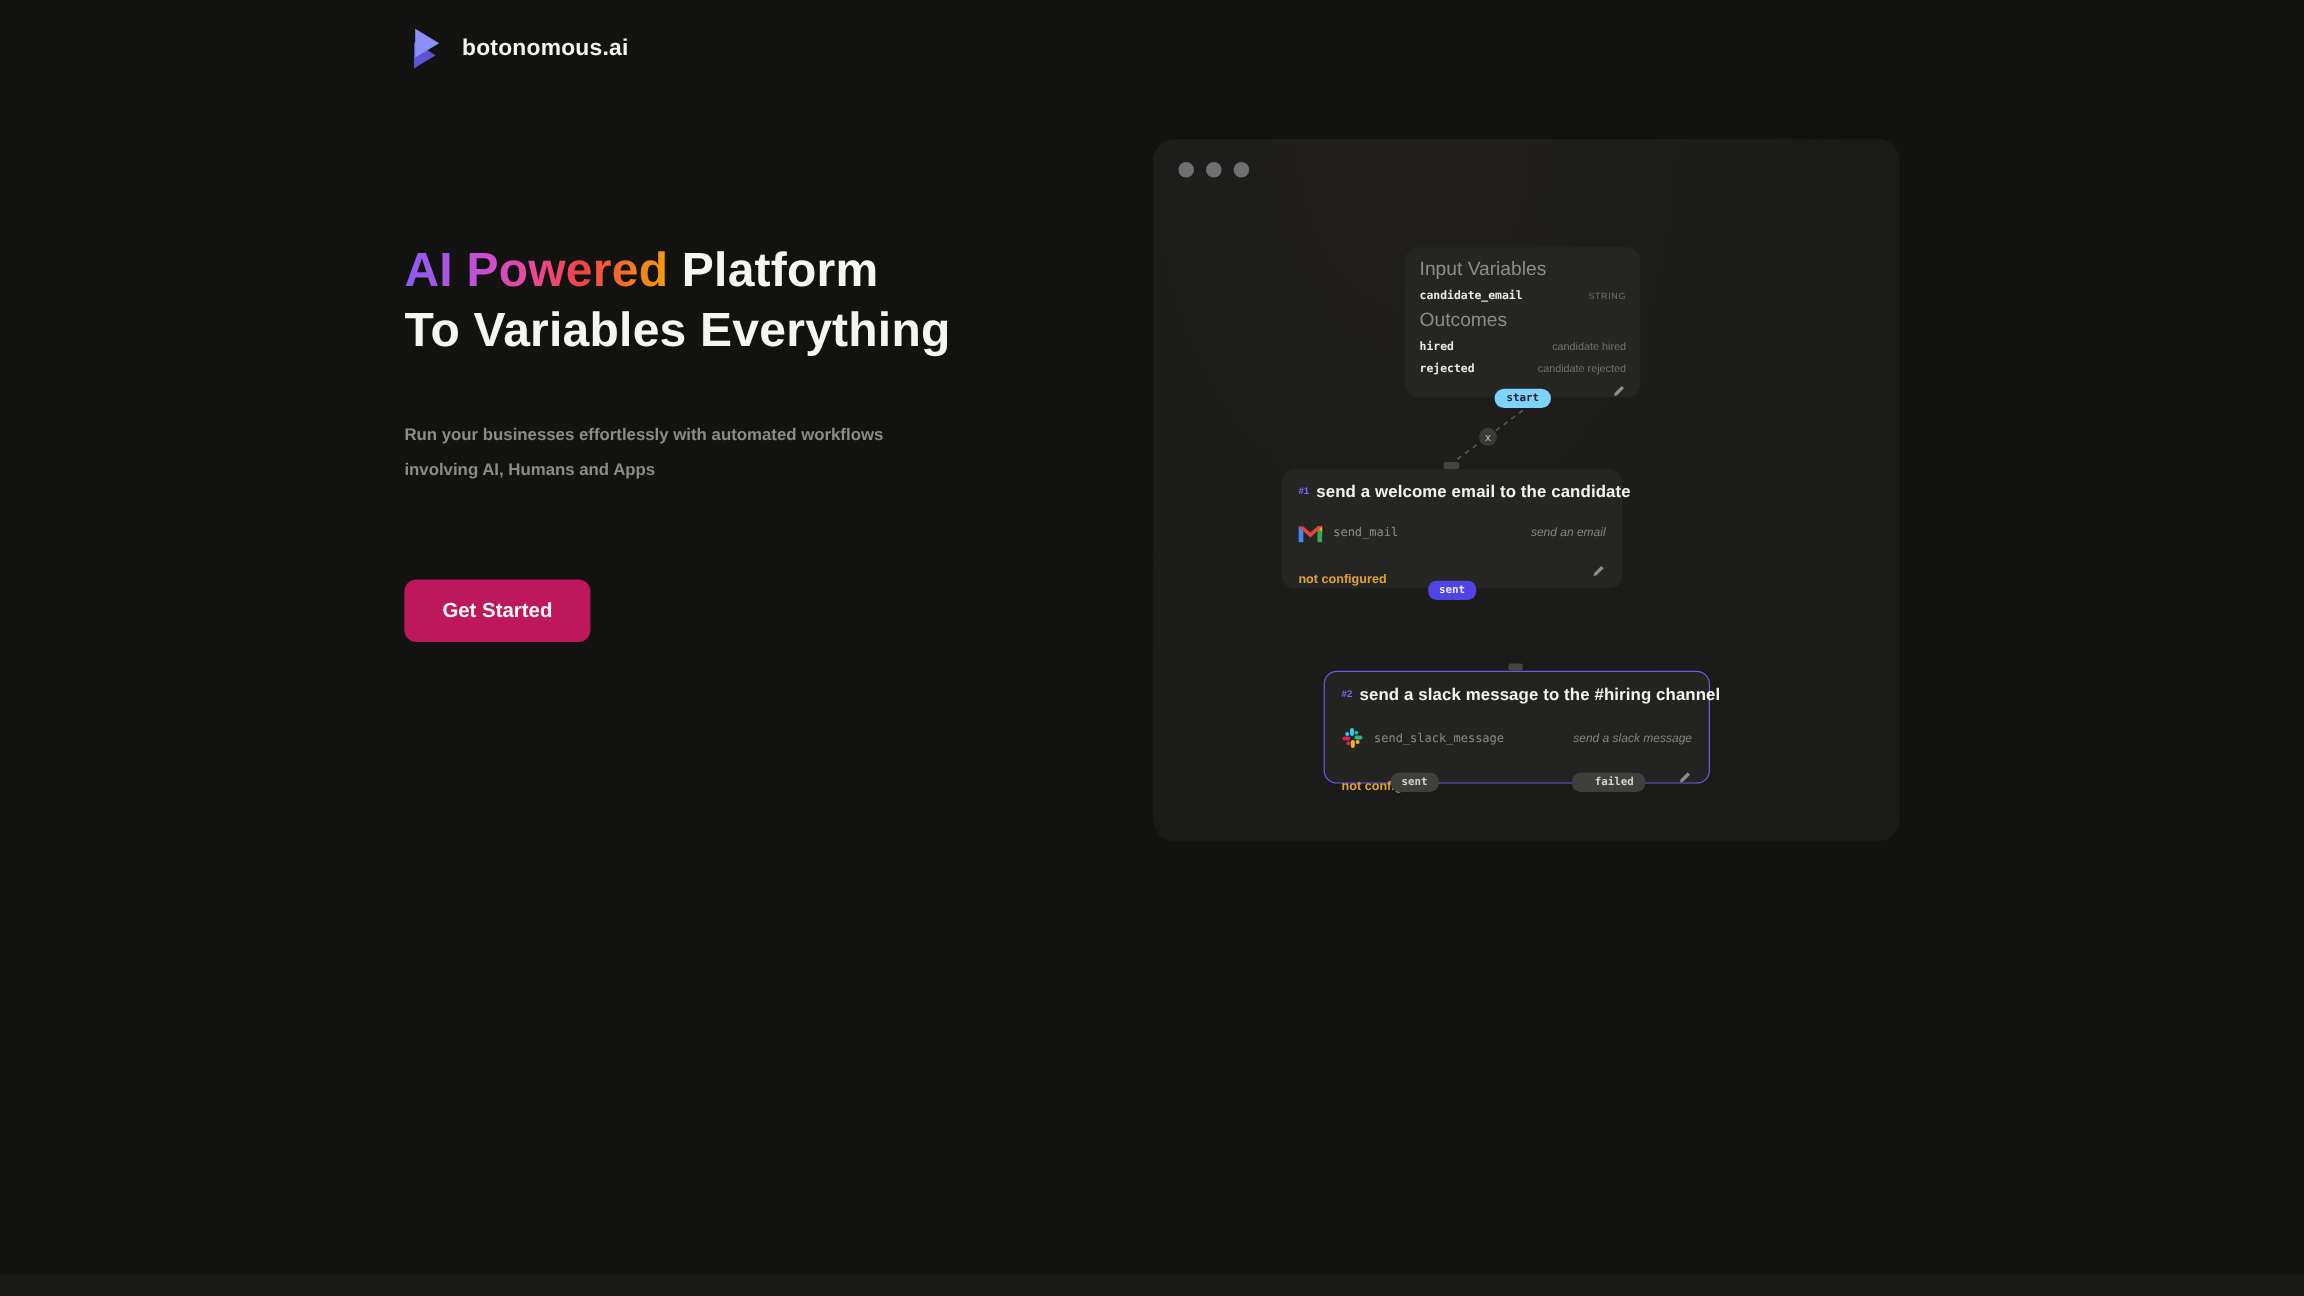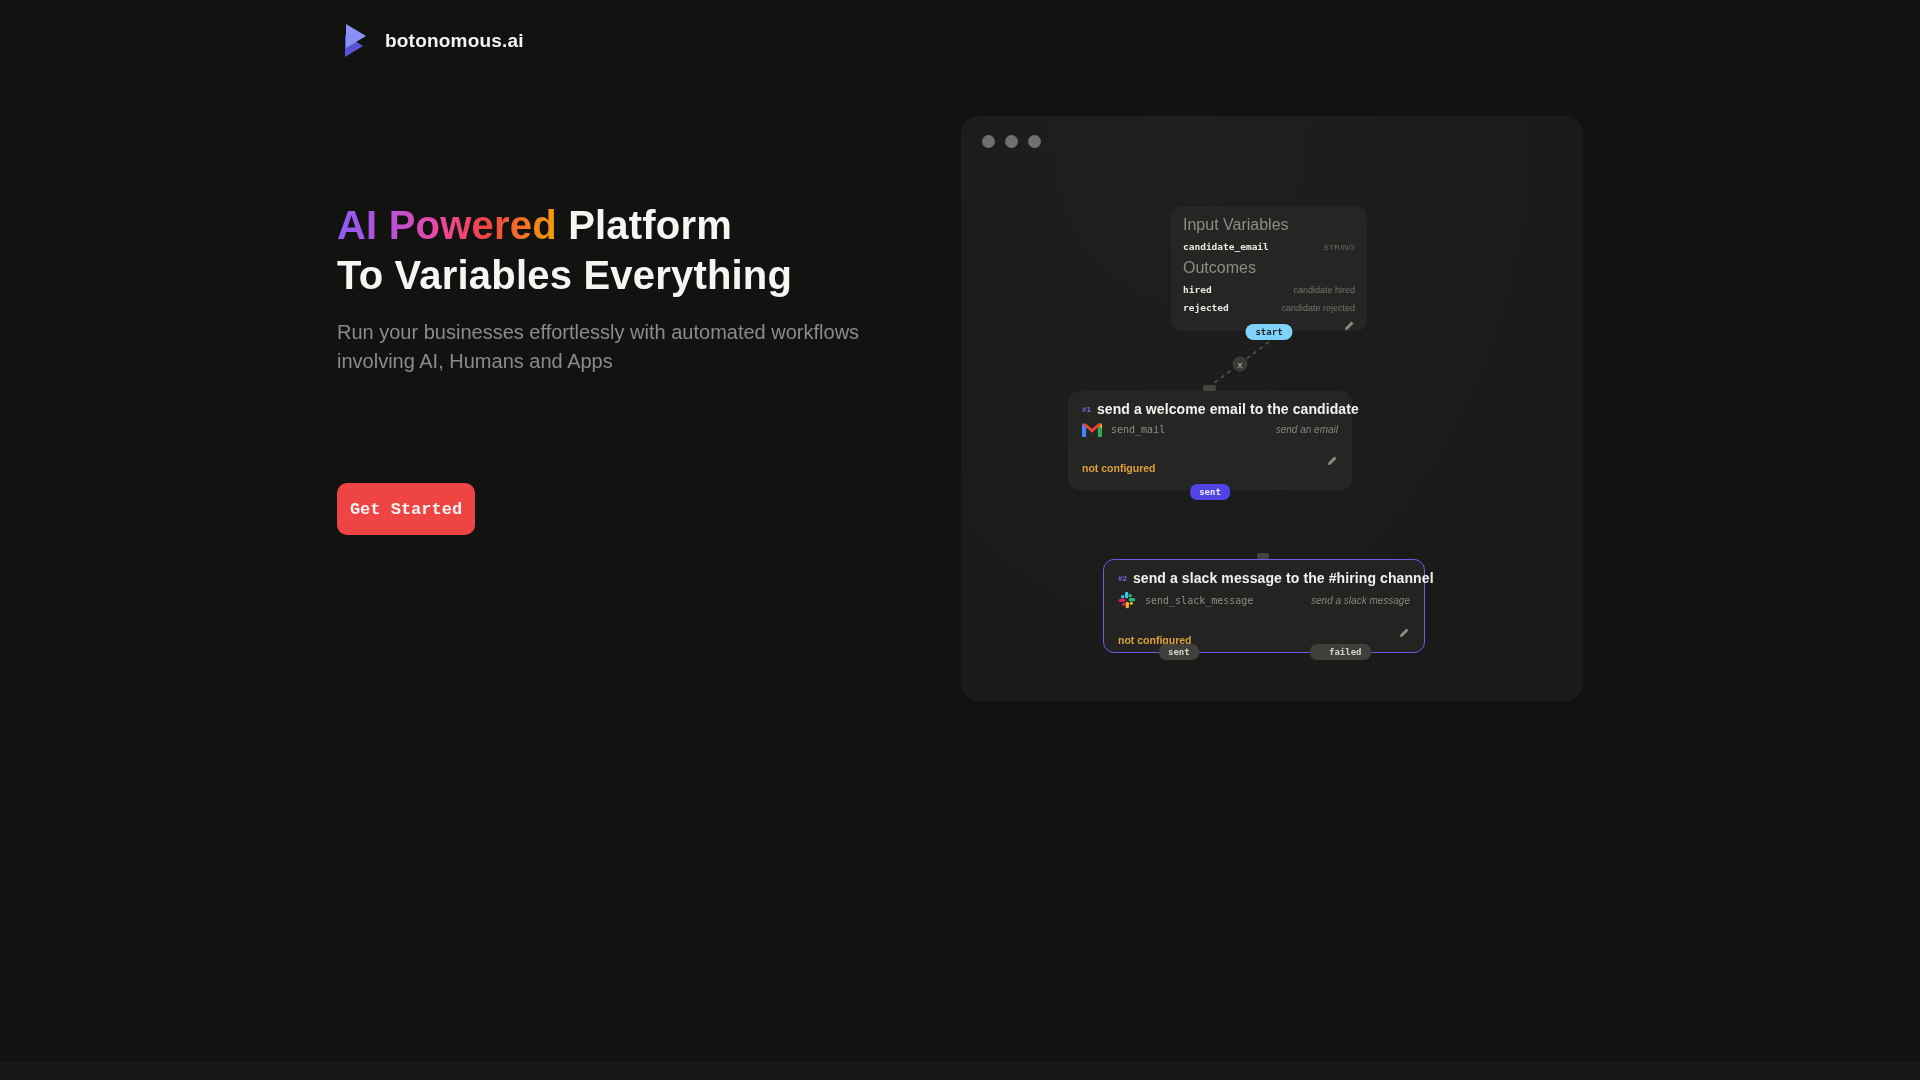--- a/index.html
+++ b/index.html
@@ -17,25 +17,25 @@
   .brand-name { font-size: 19px; font-weight: 700; color: #f4f4f1; letter-spacing: 0.2px; }
 
   
   .hero { position: absolute; left: 337px; top: 200px; width: 600px; }
   .hero-title { font-size: 40px; line-height: 50px; font-weight: 700; color: #f5f5f2; letter-spacing: 0.2px; }
   .grad {
     background: linear-gradient(90deg, #8b5cf6 0%, #c74fd0 30%, #ec4899 48%, #ef4444 68%, #f59e0b 100%);
     -webkit-background-clip: text; background-clip: text;
     -webkit-text-fill-color: transparent; color: transparent;
   }
-  .hero-sub { margin-top: 18px; font-size: 20px; line-height: 29px; color: #8b8b87; font-weight: 400; }
+  .hero-sub { margin-top: 48px; font-size: 14px; line-height: 29px; color: #8b8b87; font-weight: 700; }
   .cta-btn {
     position: absolute; left: 0; top: 283px;
-    width: 138px; height: 52px; border: none; border-radius: 10px;
-    background: #ef4444; color: #f5f5f2; font-family: Liberation Mono, monospace;
+    width: 155px; height: 52px; border: none; border-radius: 10px;
+    background: #be185d; color: #f5f5f2; font-family: Liberation Sans, sans-serif;
     font-size: 17px; font-weight: 700; cursor: pointer;
   }
 
   
   .panel {
     position: absolute; left: 961px; top: 116px; width: 622px; height: 585px;
     background: radial-gradient(ellipse at 35% 0%, #201f1e 0%, #1a1a19 65%);
     border-radius: 18px;
   }
   .window-dots { position: absolute; left: 21px; top: 19px; display: flex; gap: 10px; }
@@ -64,21 +64,21 @@
 
   .conn-tab { position: absolute; height: 6px; background: #45453f; border-radius: 2px; }
   .tab-email { left: 242px; top: 269px; width: 13px; }
   .tab-slack { left: 296px; top: 437px; width: 12px; z-index: 2; }
 
   
   .step-card { padding: 10px 14px; }
   .title-row { display: flex; align-items: center; gap: 6px; }
   .idx-label { font-size: 8px; color: #7b6cf0; font-weight: 700; }
   .step-title { font-size: 14px; font-weight: 700; color: #f2f2ee; letter-spacing: 0.1px; white-space: nowrap; }
-  .action-row { display: flex; align-items: center; gap: 9px; margin-top: 5px; }
+  .action-row { display: flex; align-items: center; gap: 9px; margin-top: 20px; }
   .fn-name { font-family: "DejaVu Sans Mono", monospace; font-size: 10px; color: #8d8d86; }
   .fn-desc { margin-left: auto; font-size: 10px; font-style: italic; color: #85857e; }
   .status-row { display: flex; align-items: center; justify-content: space-between; margin-top: 11px; }
   .status-warn { font-size: 10.5px; font-weight: 700; color: #dfa13c; margin-top: 14px; }
 
   .email-card { left: 107px; top: 275px; width: 284px; height: 99px; }
   .slack-card { left: 142px; top: 443px; width: 322px; height: 94px; background: #232321; border: 1.5px solid #6c5be8; }
 
   .pill {
     position: absolute; font-family: "DejaVu Sans Mono", monospace; font-size: 9px; font-weight: 700;

